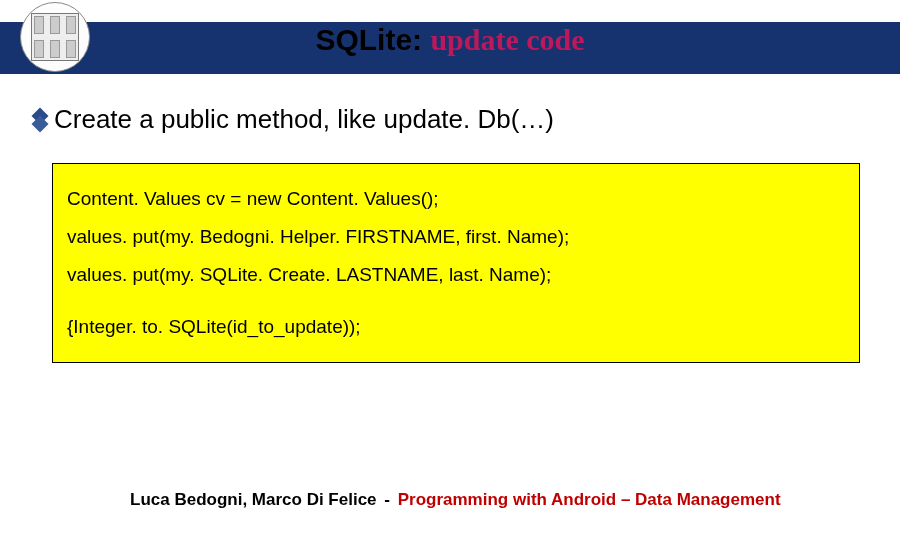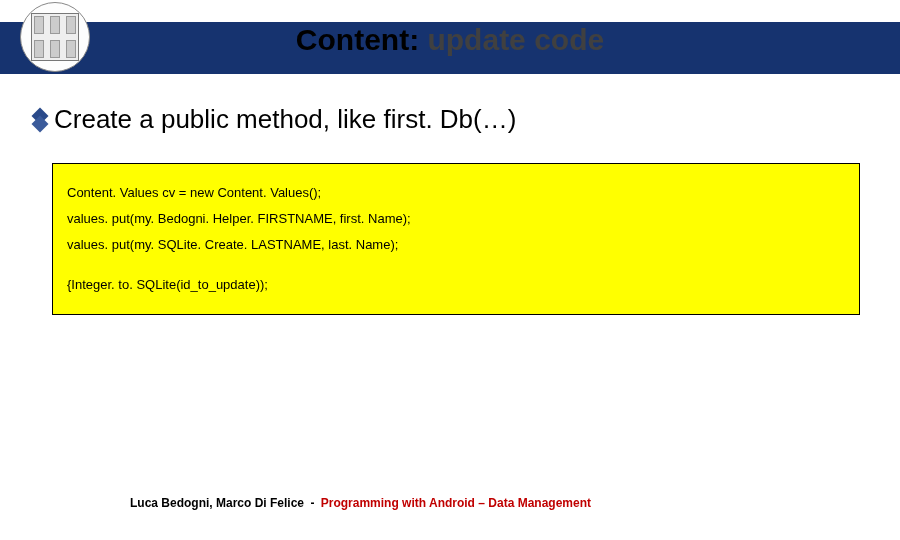--- a/index.html
+++ b/index.html
@@ -58,21 +58,21 @@
     position: absolute;
     left: 0; right: 0;
     top: 22px;
     text-align: center;
     font-size: 30px;
     font-weight: bold;
     font-family: Verdana, Geneva, sans-serif;
     color: #000;
     line-height: 36px;
   }
-  .title .accent { color: #404040; }
+  .title .accent { color: #be185d; font-family: Liberation Serif, serif; }
   .content {
     padding: 30px 30px 0 30px;
   }
   .bullet-line {
     display: flex;
     align-items: center;
     font-size: 26px;
     font-family: Arial, Helvetica, sans-serif;
     color: #000;
     margin-bottom: 28px;
@@ -94,30 +94,30 @@
   }
   .bullet-icon::before { top: 0; left: 4px; }
   .bullet-icon::after { top: 8px; left: 4px; background: #3a5a9a; }
   .codebox {
     border: 1px solid #000;
     background: #ffff00;
     padding: 16px 14px;
     margin-left: 22px;
     margin-right: 10px;
     font-family: Arial, Helvetica, sans-serif;
-    font-size: 13px;
+    font-size: 19px;
     color: #000;
     line-height: 2.0;
   }
   .codebox .blank { height: 14px; }
   .footer {
     position: absolute;
     bottom: 30px;
     left: 130px;
-    font-size: 12px;
+    font-size: 17px;
     font-family: Arial, Helvetica, sans-serif;
   }
   .footer .authors { font-weight: bold; color: #000; }
   .footer .dash { color: #000; font-weight: bold; margin: 0 3px; }
   .footer .course { color: #c00000; font-weight: bold; }
 </style>
 </head>
 <body>
 
 <div class="header">
@@ -131,28 +131,28 @@
           <div class="cell"></div>
         </div>
       <div class="row">
           <div class="cell"></div>
           <div class="cell"></div>
           <div class="cell"></div>
         </div>
     </div>
   </div>
   <div class="title">
-    <span>Content: </span><span class="accent">update code</span>
+    <span>SQLite: </span><span class="accent">update code</span>
   </div>
 </div>
 
 <div class="content">
   <div class="bullet-line">
     <div class="bullet-icon"></div>
-    <span>Create a public method, like first. Db(…)</span>
+    <span>Create a public method, like update. Db(…)</span>
   </div>
 
   <div class="codebox">
     <div>Content. Values cv = new Content. Values();</div>
     <div>values. put(my. Bedogni. Helper. FIRSTNAME, first. Name);</div>
     <div>values. put(my. SQLite. Create. LASTNAME, last. Name);</div>
     <div class="blank"></div>
     <div>{Integer. to. SQLite(id_to_update));</div>
   </div>
 </div>

